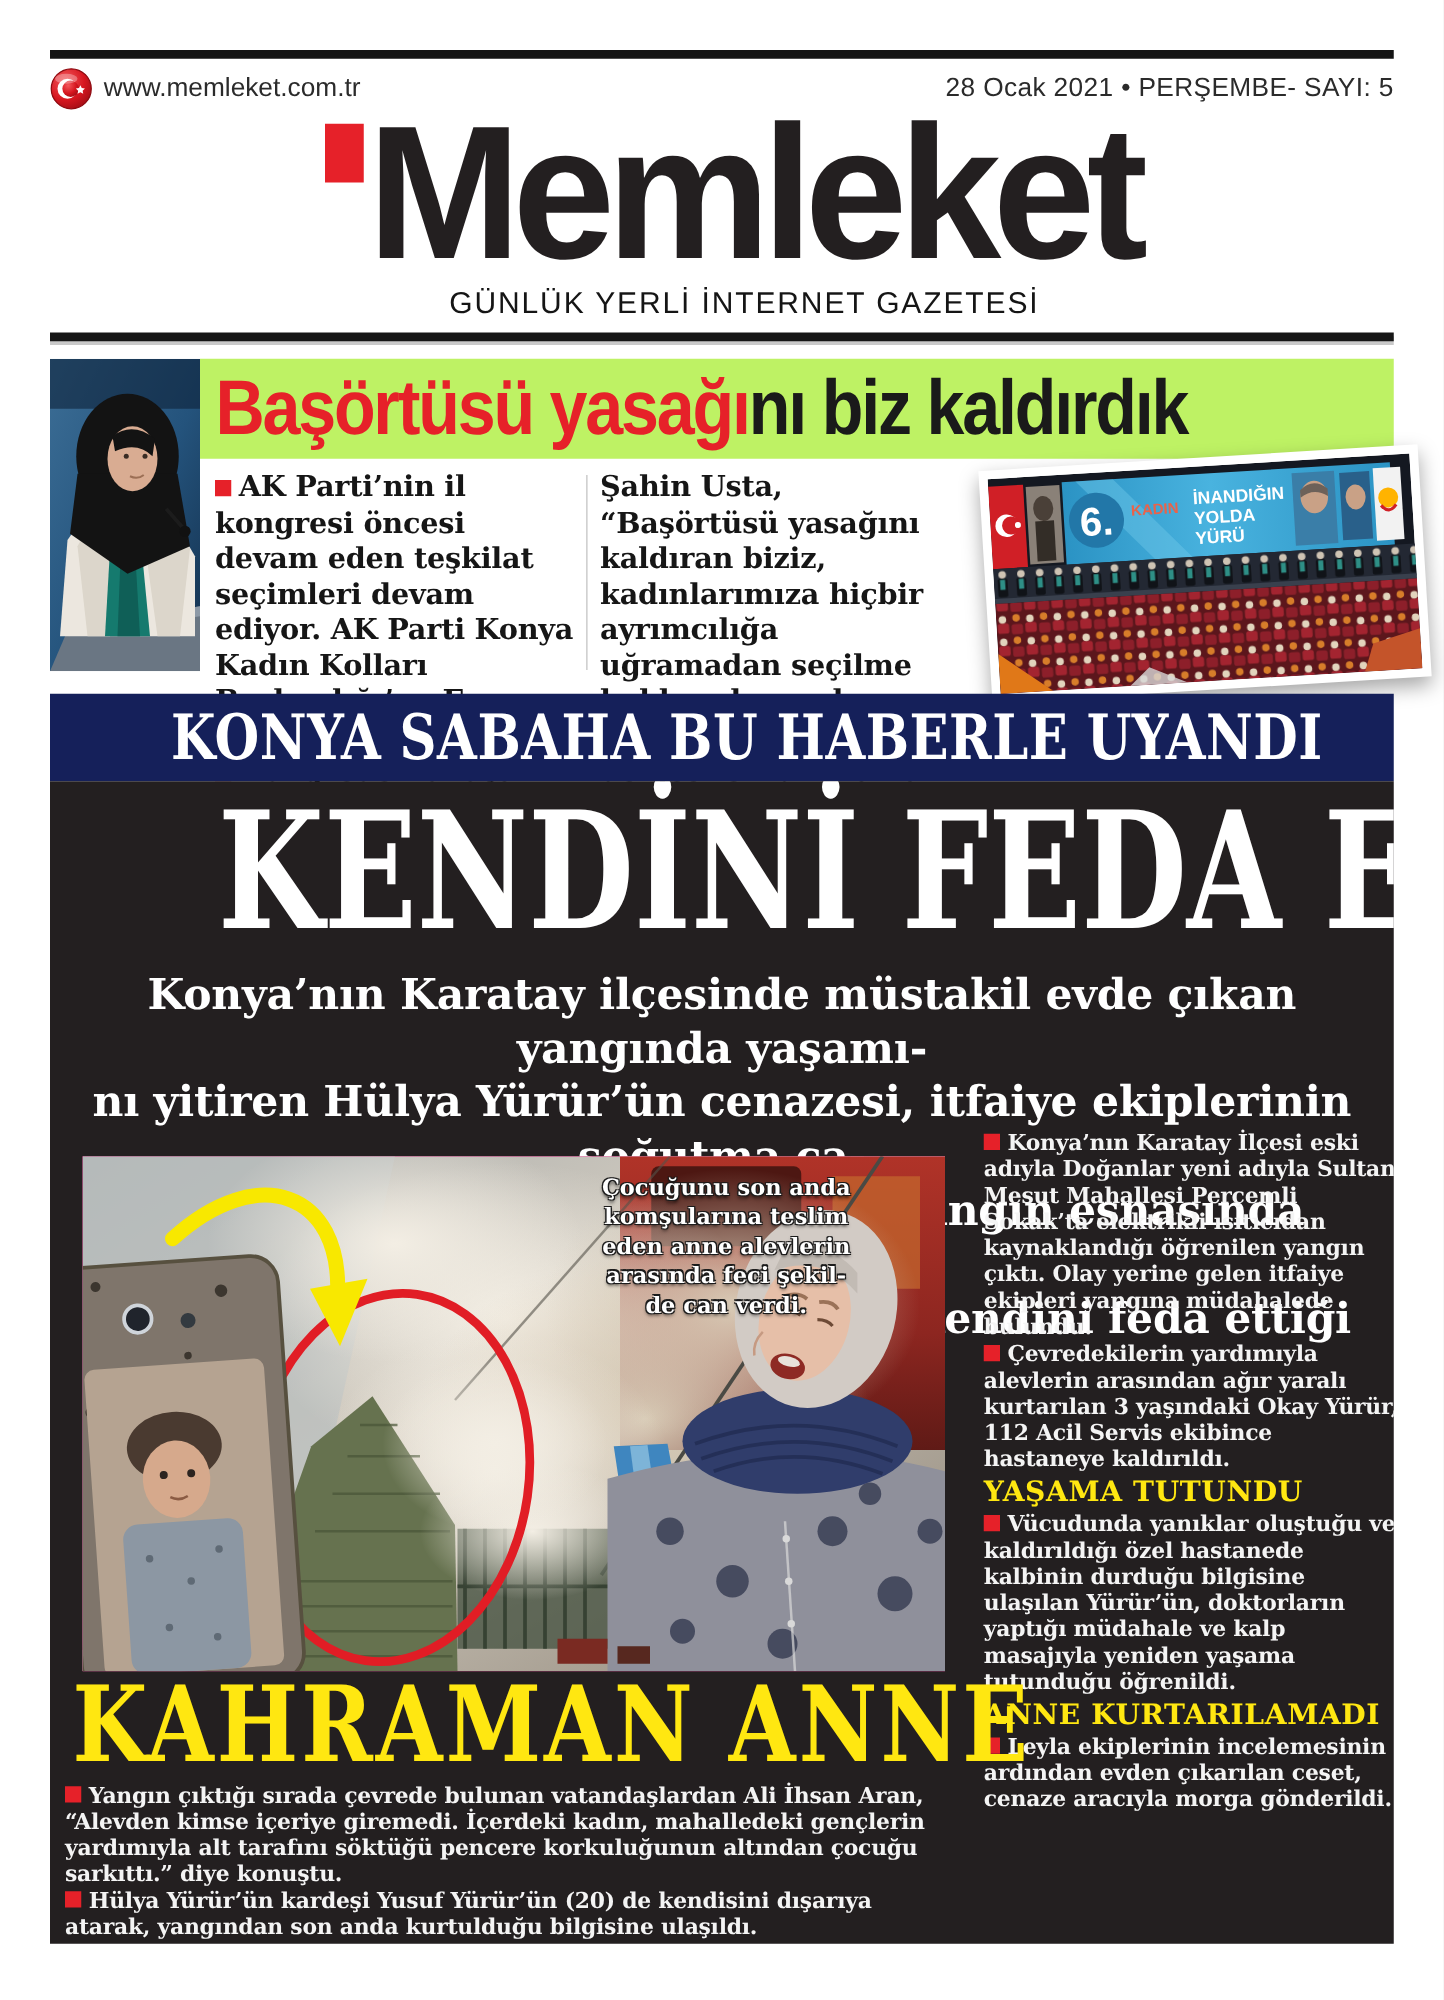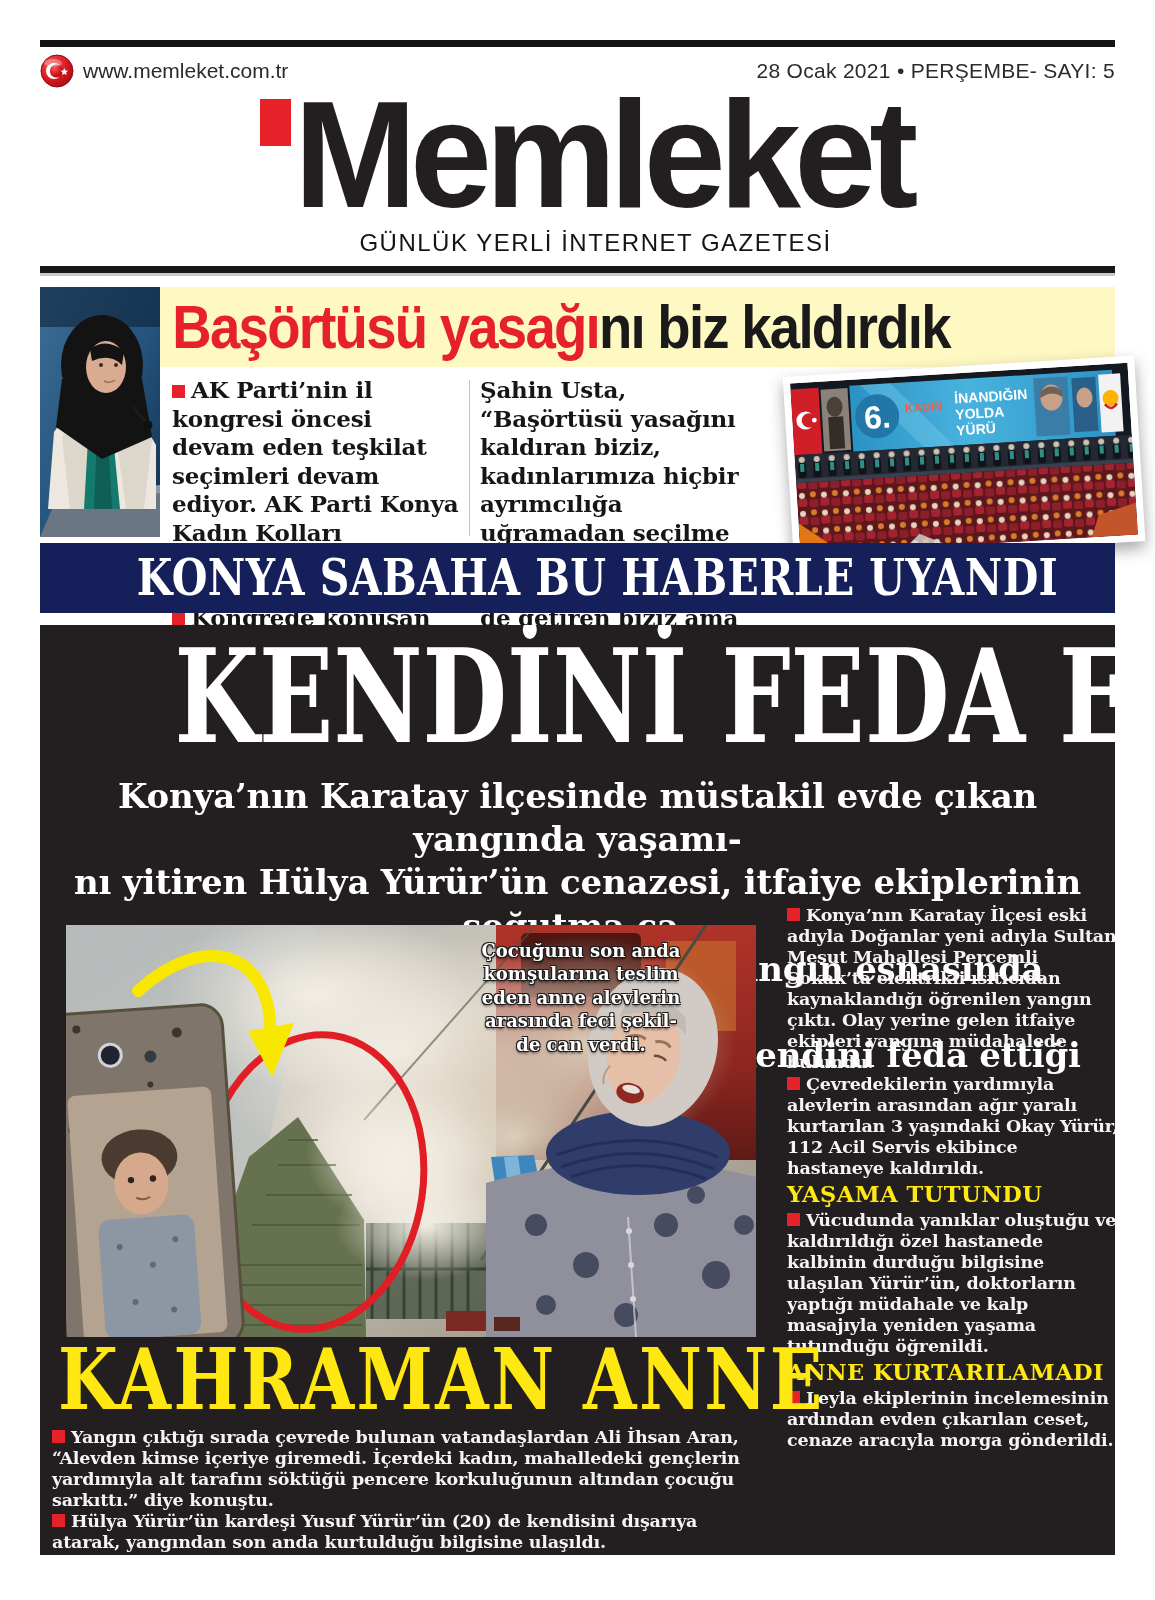--- a/index.html
+++ b/index.html
@@ -20,39 +20,39 @@
   .logo-text{font-family:"Liberation Sans",sans-serif;font-weight:bold;font-size:152px;
              line-height:.93;letter-spacing:-7px;color:#231f20;display:inline-block;
              transform:scaleX(.97);transform-origin:left top;}
   .tagline{margin-top:4px;font-family:"Liberation Sans",sans-serif;font-weight:normal;
            font-size:24px;letter-spacing:1.5px;color:#151515;}
   .mid-rule{position:absolute;left:40px;top:266px;width:1075px;height:7px;background:#161616;
             box-shadow:0 3px 0 #c9c9c9;}
 
   
   .photo-a{position:absolute;left:40px;top:287px;width:120px;height:250px;overflow:hidden;}
-  .yellow-band{position:absolute;left:160px;top:287px;width:955px;height:80px;background:#fef9c3;
+  .yellow-band{position:absolute;left:160px;top:287px;width:955px;height:80px;background:#bef264;
                display:flex;align-items:center;overflow:visible;}
   .yb-text{font-family:"Liberation Sans",sans-serif;font-weight:bold;font-size:62px;line-height:1;
            letter-spacing:-2px;white-space:nowrap;display:inline-block;
            transform:scaleX(.88);transform-origin:left center;padding-left:14px;}
   .yb-red{color:#e62129;} .yb-black{color:#1a1a1a;}
   .s1cols{position:absolute;left:172px;top:376px;width:610px;height:166px;}
   .s1col{position:absolute;top:0;font-size:23px;line-height:1.24;font-weight:bold;
          color:#161616;letter-spacing:-.2px;}
   .s1col p{margin:0;}
   .col1{left:0;width:288px;} .col2{left:308px;width:292px;}
   .vdiv{position:absolute;left:297px;top:4px;width:1px;height:156px;background:#c2c2c2;}
   .sq{display:inline-block;width:13px;height:13px;background:#e62129;margin-right:6px;}
   .photo-b{position:absolute;left:788px;top:366px;width:352px;height:186px;background:#fff;
            padding:7px;box-sizing:border-box;transform:rotate(-3.5deg);
            box-shadow:0 7px 16px rgba(0,0,0,.35);}
 
   
-  .kicker-band{position:absolute;left:40px;top:543px;width:1075px;height:70px;background:#15205a;
+  .kicker-band{position:absolute;left:40px;top:555px;width:1075px;height:70px;background:#15205a;
                color:#fff;text-align:center;overflow:hidden;}
   .kicker-text{font-weight:bold;font-size:50px;line-height:70px;letter-spacing:.5px;
                display:block;transform:scaleX(.82);transform-origin:50% 50%;white-space:nowrap;}
   .panel{position:absolute;left:40px;top:625px;width:1075px;height:930px;background:#231f20;overflow:hidden;}
   .mega{position:absolute;left:0;top:4px;width:100%;text-align:center;color:#fff;font-weight:bold;
         font-size:130px;line-height:1.05;}
   .mega span{display:block;transform:scaleX(.75);transform-origin:50% 50%;white-space:nowrap;}
   .lede{position:absolute;left:0;top:150px;width:100%;text-align:center;color:#fff;font-weight:bold;
         font-size:34px;line-height:1.27;white-space:pre-line;letter-spacing:-.2px;}
   .photo-c{position:absolute;left:26px;top:300px;width:690px;height:412px;overflow:hidden;background:#ec4899;}

